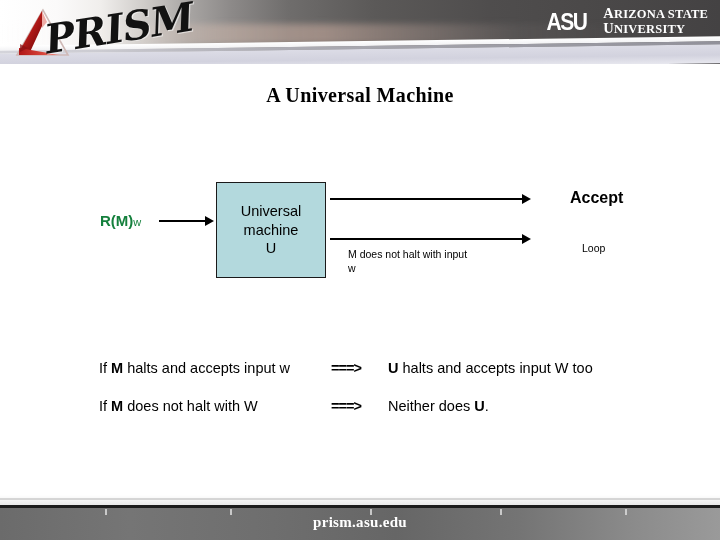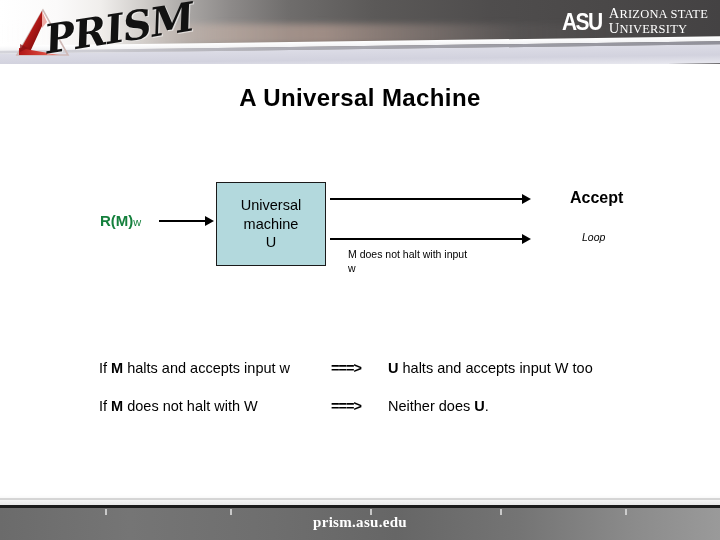--- a/index.html
+++ b/index.html
@@ -96,65 +96,66 @@
     transform: rotate(-9deg);
     text-shadow: 1px 1px 0 rgba(255,255,255,.55);
   }
 
   
   .asu-logo {
     position: absolute;
     right: 12px; top: 6px;
     display: flex;
     align-items: center;
-    gap: 6px;
+    gap: 16px;
   }
   .asu-mark {
     font-family: "Liberation Sans", sans-serif;
     font-weight: bold;
     font-size: 21px;
     letter-spacing: -1.5px;
     color: #ffffff;
     line-height: 1;
     transform: scaleY(1.18);
     padding: 1px 1px 0 1px;
   }
   .asu-name {
     color: #ffffff;
     font-family: "Liberation Serif", serif;
     line-height: 1.02;
+    font-weight: bold;
   }
   .asu-name .l1, .asu-name .l2 {
     display: block;
     font-size: 12.5px;
     letter-spacing: .2px;
   }
   .asu-name .l1 span:first-child,
   .asu-name .l2 span:first-child { font-size: 14.5px; }
 
   
   .slide-title {
     position: absolute;
     left: 0; top: 84px;
     width: 720px;
     text-align: center;
-    font-family: Liberation Sans, sans-serif;
-    font-weight: bold;
-    font-size: 24px;
+    font-family: Liberation Serif, serif;
+    font-weight: bold;
+    font-size: 20px;
     color: #000000;
     letter-spacing: .4px;
   }
 
   
   .diagram { position: absolute; left: 0; top: 0; width: 720px; height: 540px; }
 
   .u-box {
     position: absolute;
     left: 216px; top: 182px;
-    width: 110px; height: 84px;
+    width: 110px; height: 96px;
     background: #b3d9dd;
     border: 1px solid #1a1a1a;
     display: flex;
     flex-direction: column;
     align-items: center;
     justify-content: center;
     font-size: 14.5px;
     color: #000;
     line-height: 1.28;
   }
@@ -214,24 +215,23 @@
   }
   .lbl-accept {
     position: absolute;
     left: 570px; top: 189px;
     font-size: 16px;
     color: #000;
     font-weight: bold;
   }
   .lbl-loop {
     position: absolute;
-    left: 582px; top: 231px;
+    left: 582px; top: 242px;
     font-size: 10.5px;
     color: #000;
-    font-style: italic;
   }
 
   
   .impl-row {
     position: absolute;
     left: 0;
     width: 720px;
     font-size: 14.5px;
     color: #000;
   }

